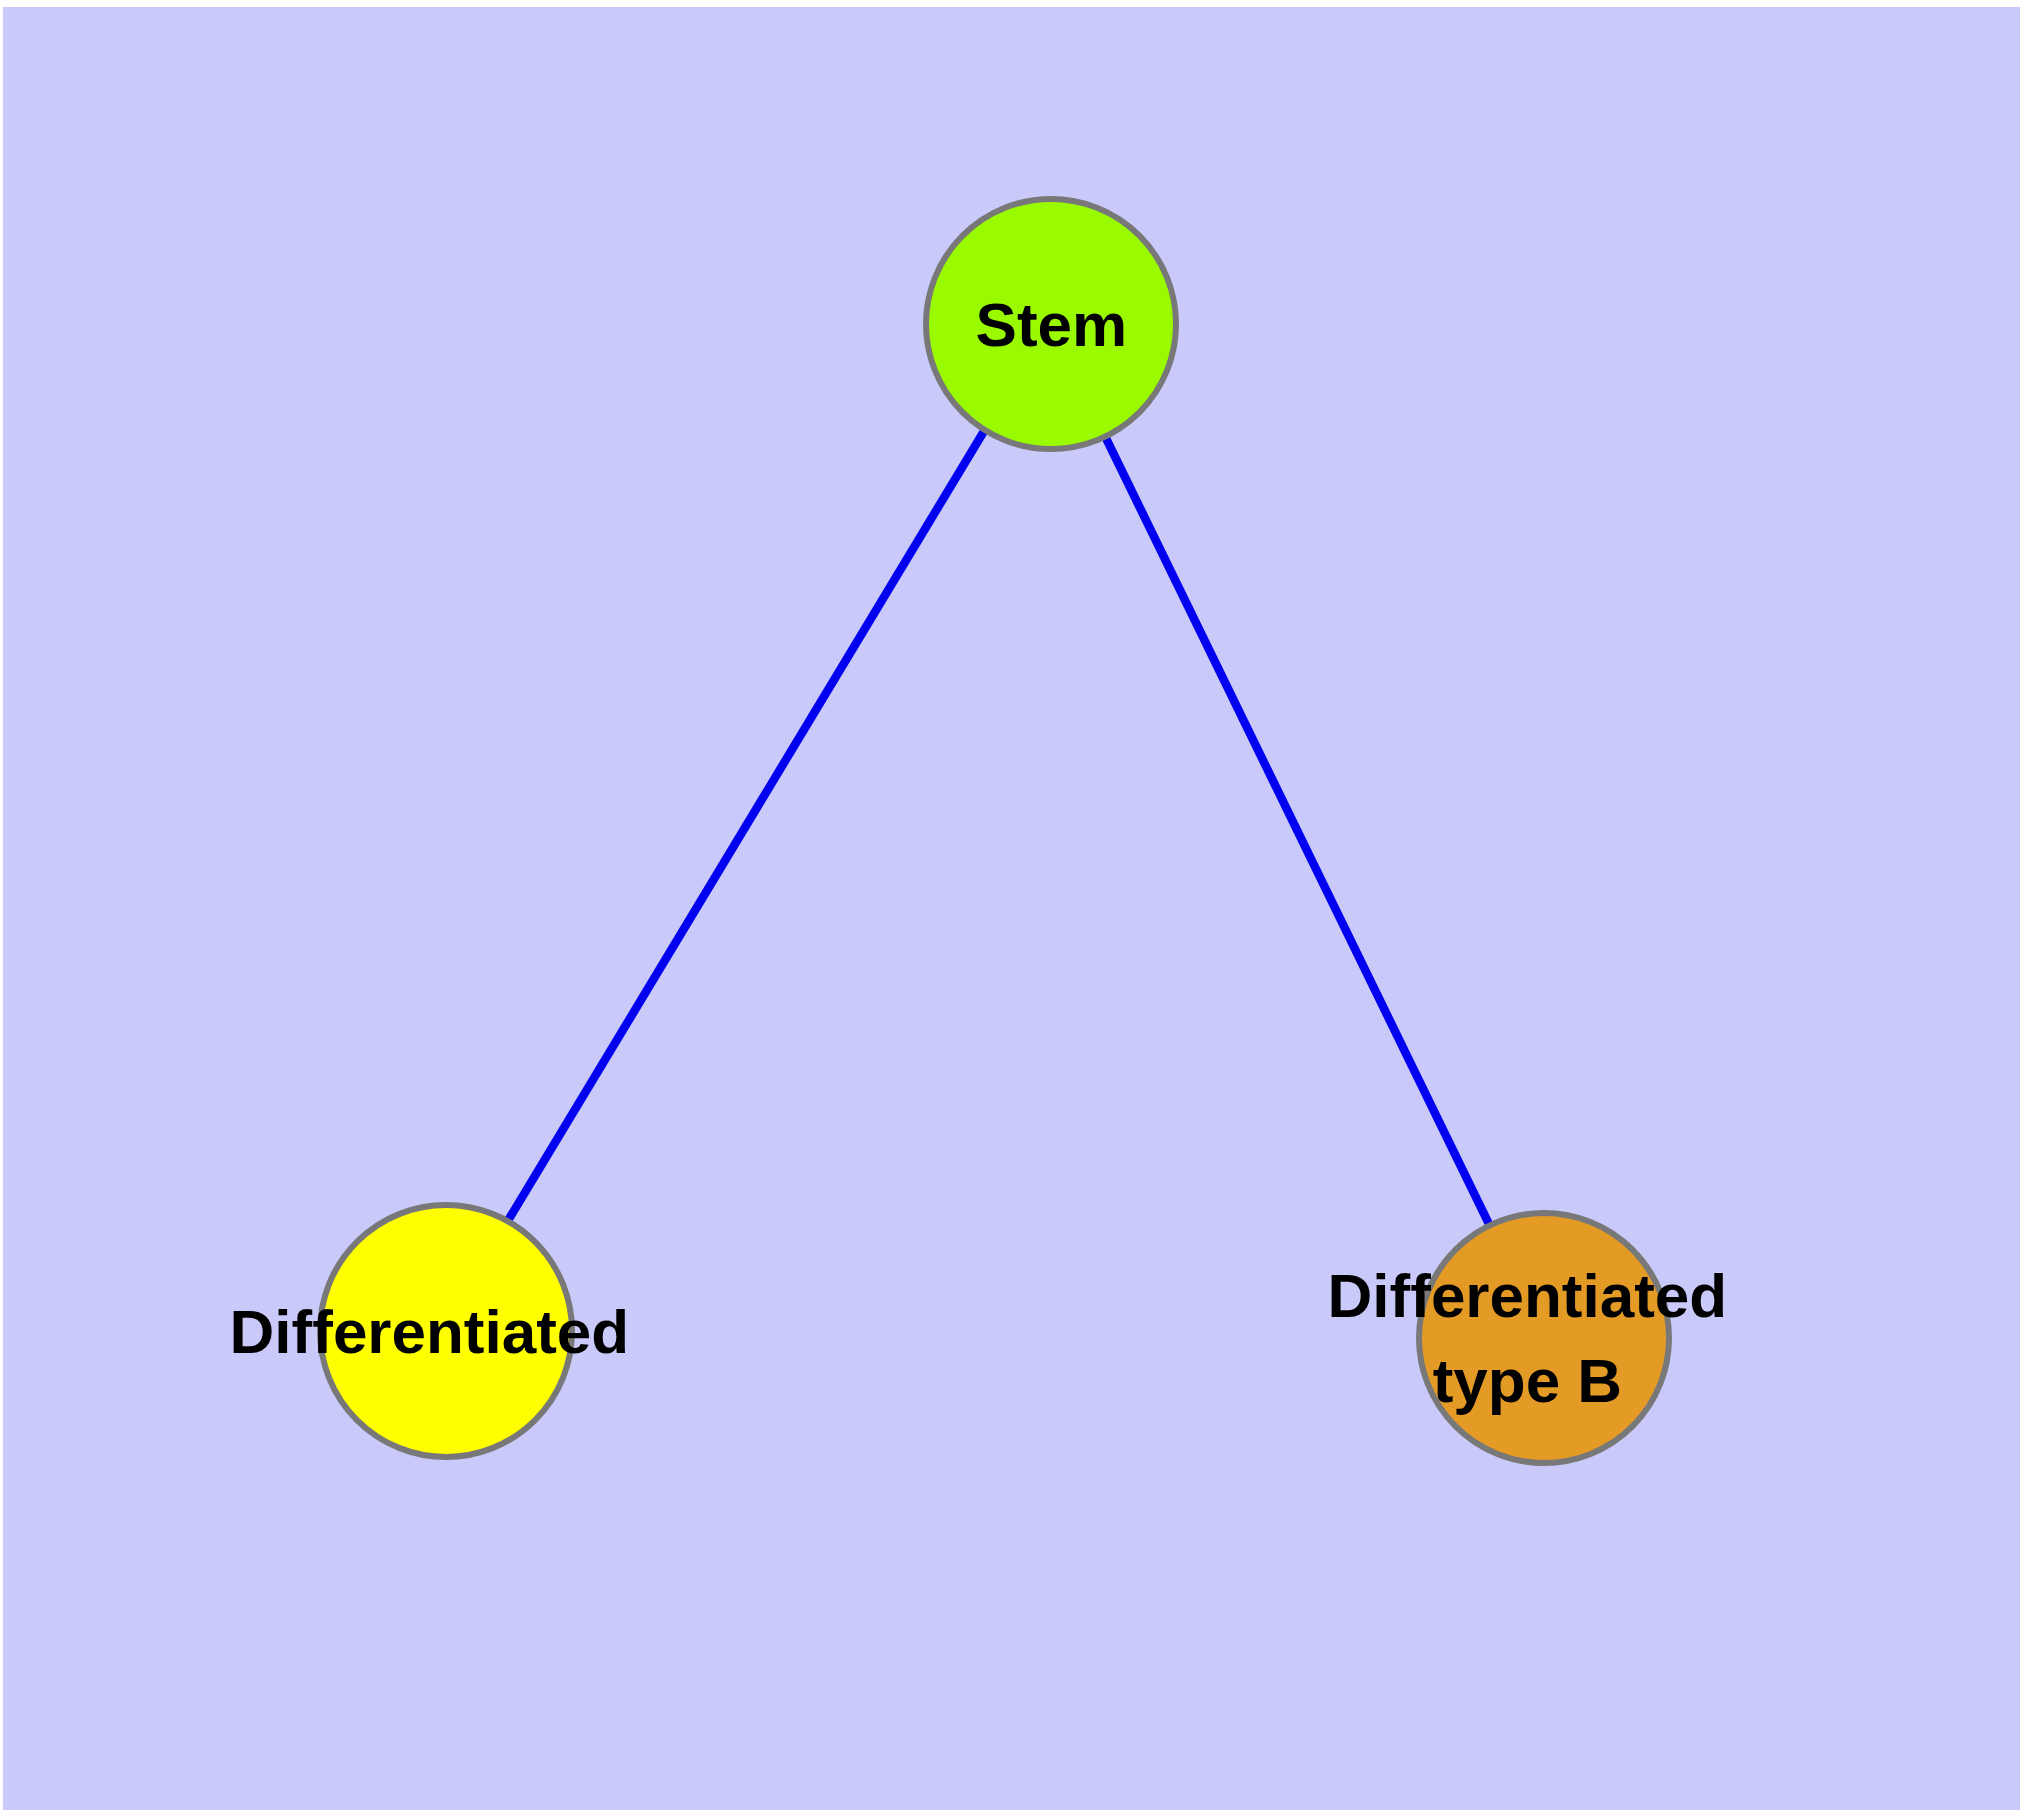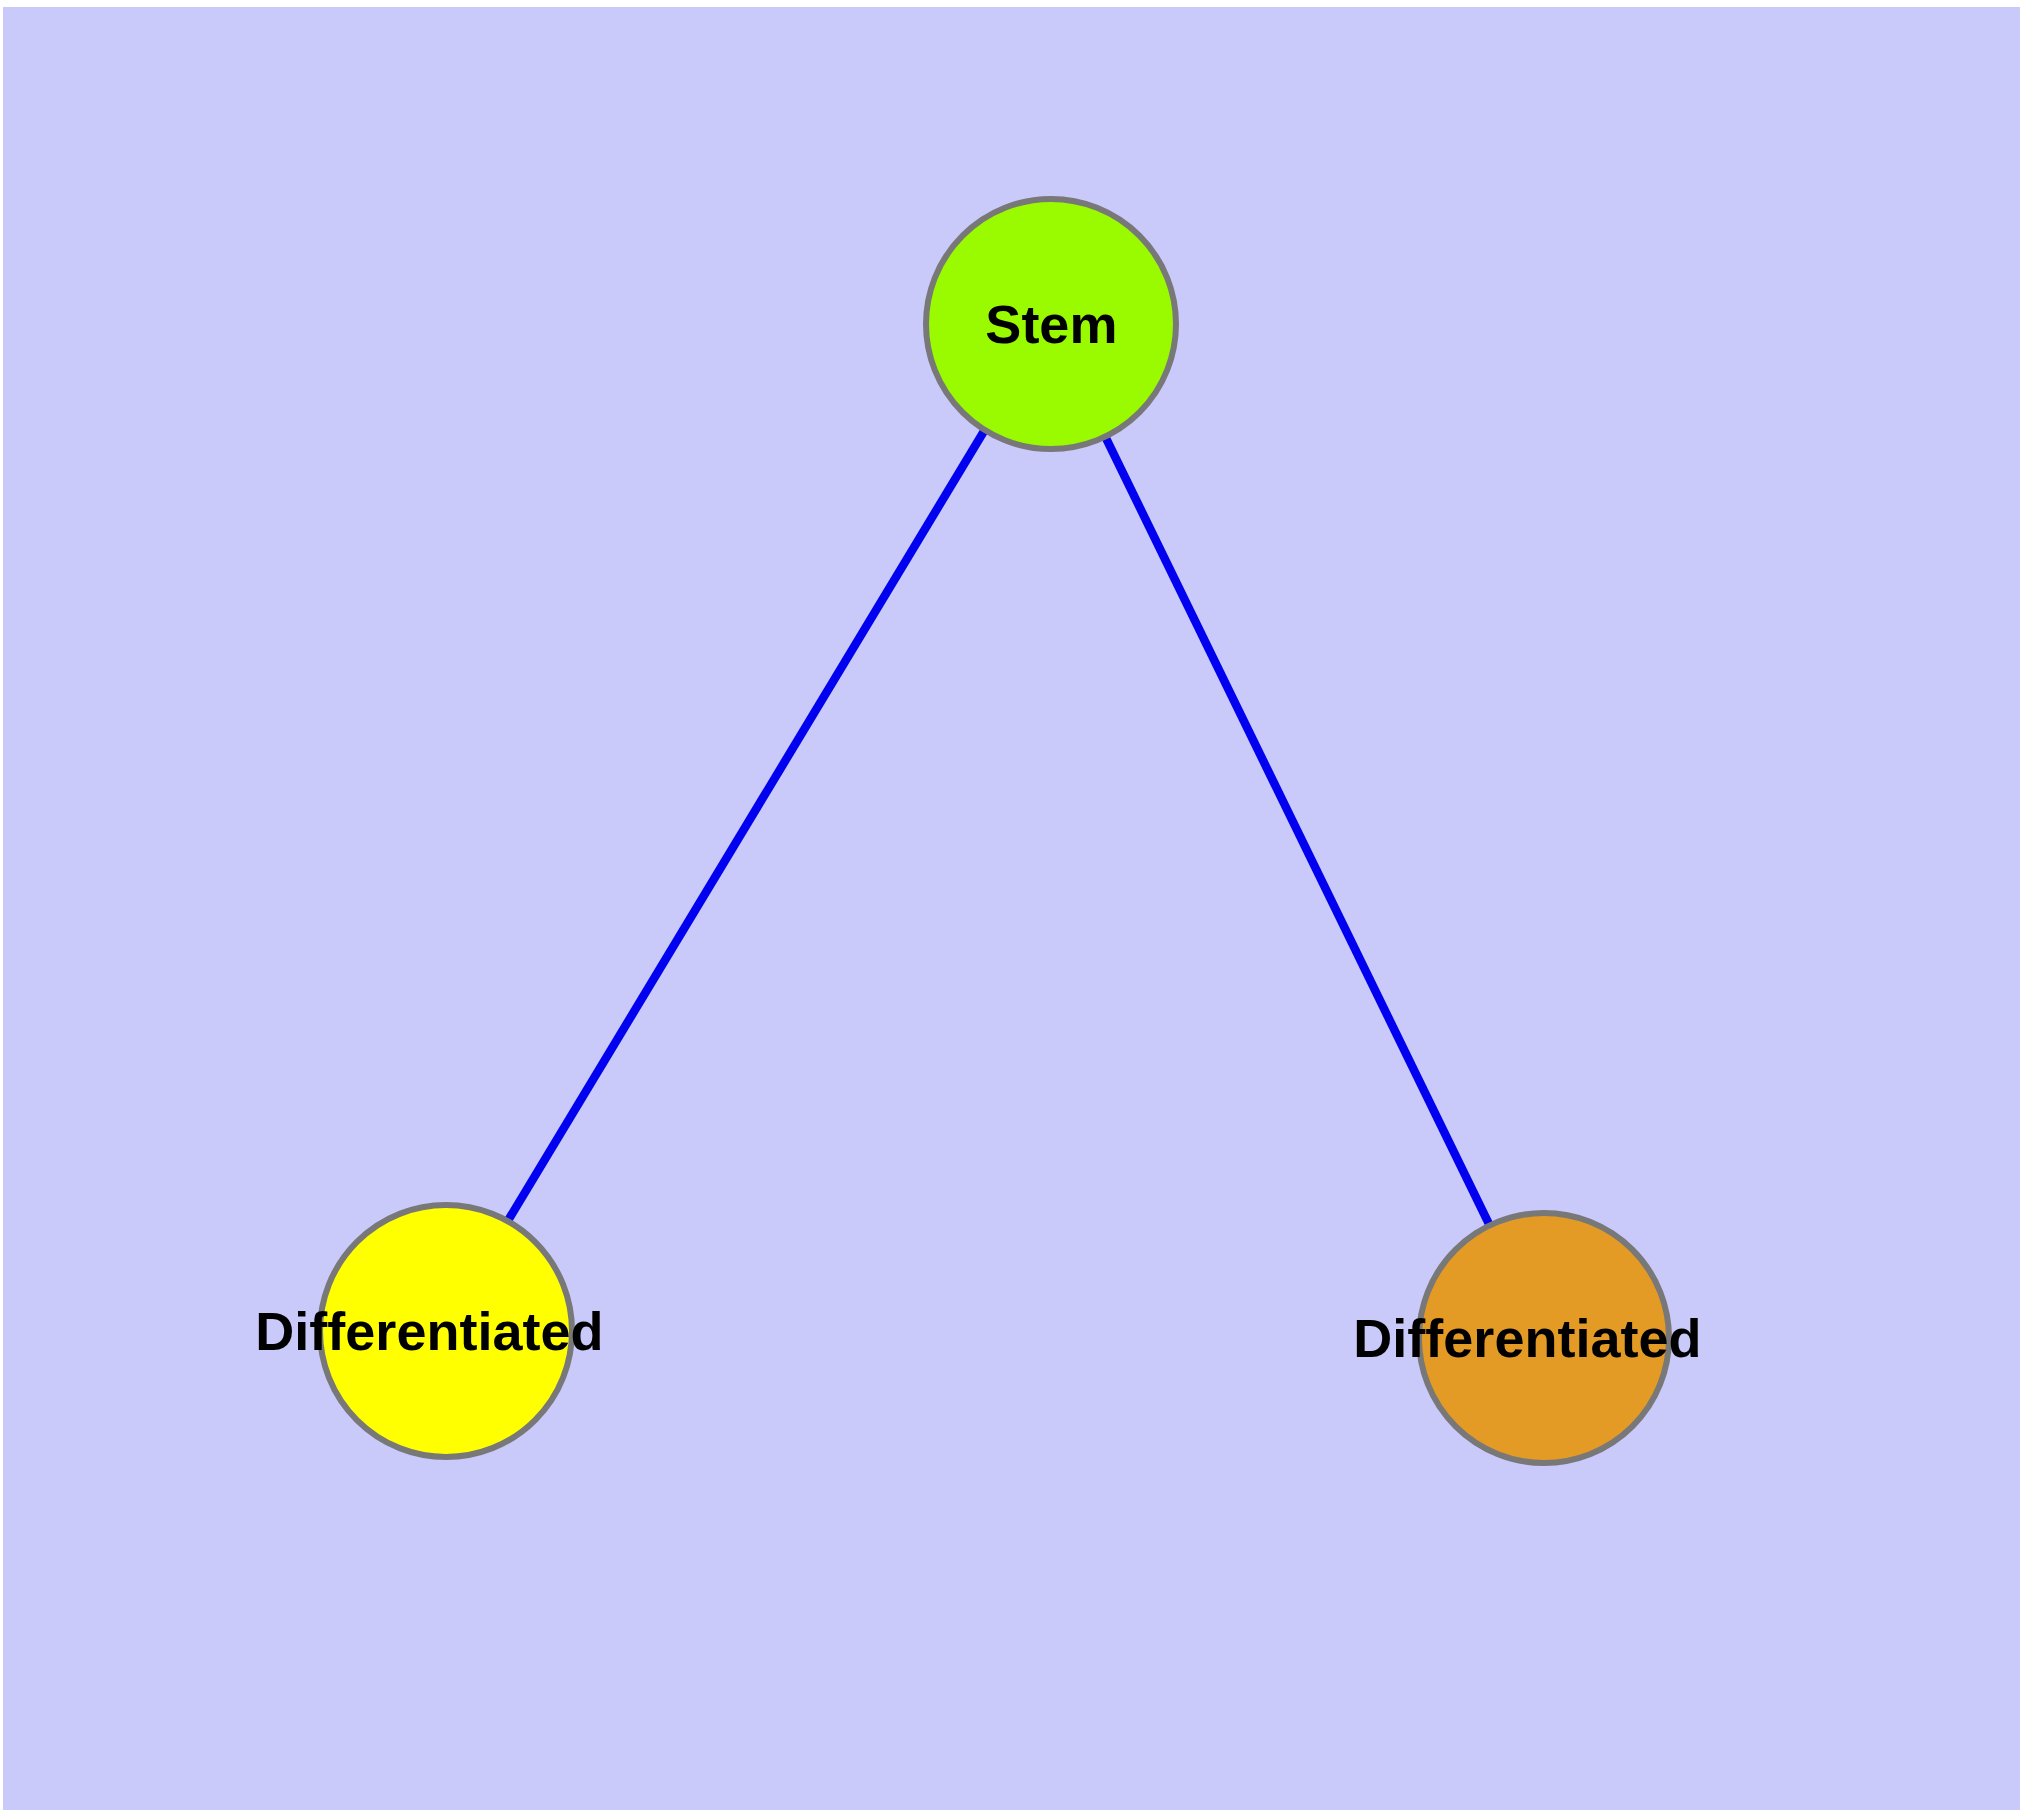--- a/index.html
+++ b/index.html
@@ -31,21 +31,21 @@
     box-sizing: border-box;
   }
   .node-label {
     position: absolute;
     transform: translate(-50%, -50%);
     text-align: center;
     font-weight: bold;
     white-space: nowrap;
   }
   .node-label .line {
-    font-size: 54px;
+    font-size: 62px;
     line-height: 85px;
   }
 </style>
 </head>
 <body style="background: rgb(255, 255, 255);">
 
 <div class="plot-bg" style="background: rgb(201, 201, 250);">
 
   <svg class="edge-layer" viewBox="0 0 2384 2138" preserveAspectRatio="none">
     <line x1="1237" y1="374" x2="523" y2="1562" stroke="#0101EF" stroke-width="10"></line>
@@ -59,16 +59,17 @@
   <div class="node-label" style="left: 1048px; top: 317px; color: rgb(0, 0, 0);">
     <div class="line">Stem</div>
   </div>
 
   <div class="node-label" style="left: 426px; top: 1324px; color: rgb(0, 0, 0);">
     <div class="line">Differentiated</div>
   </div>
 
   <div class="node-label" style="left: 1524px; top: 1331px; color: rgb(0, 0, 0);">
     <div class="line">Differentiated</div>
+    <div class="line">type B</div>
   </div>
 
 </div>
 
 
 </body></html>

